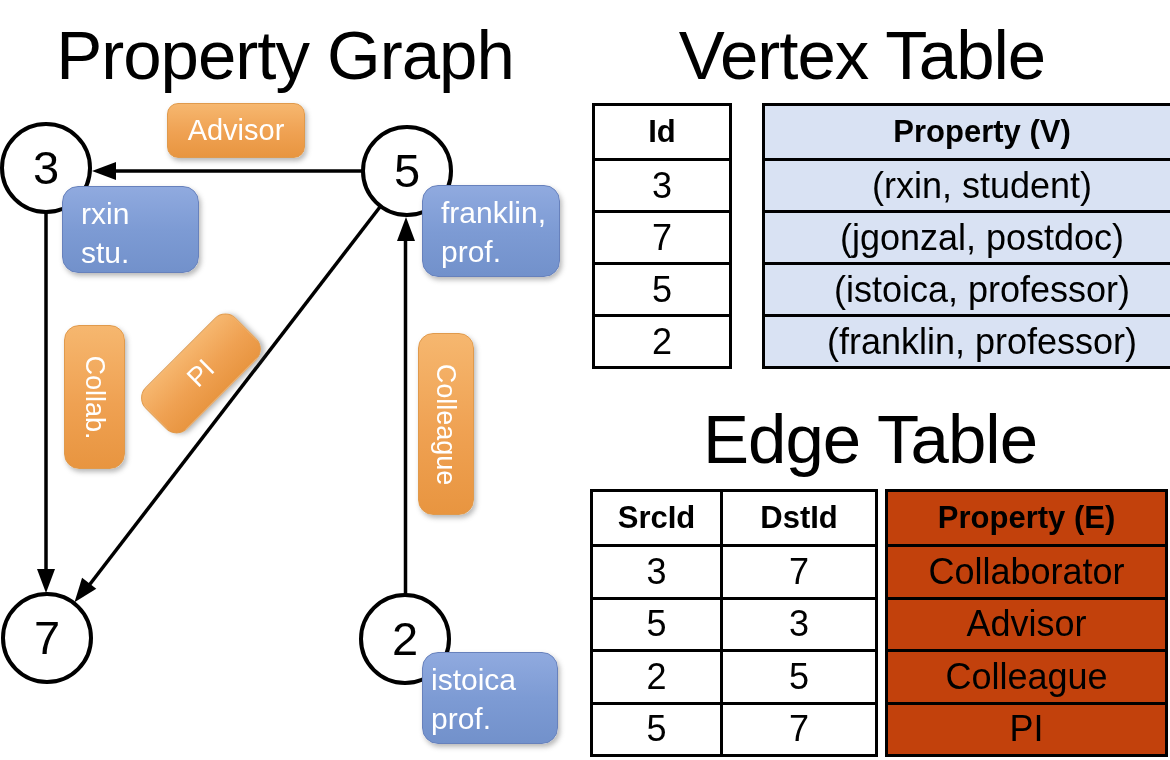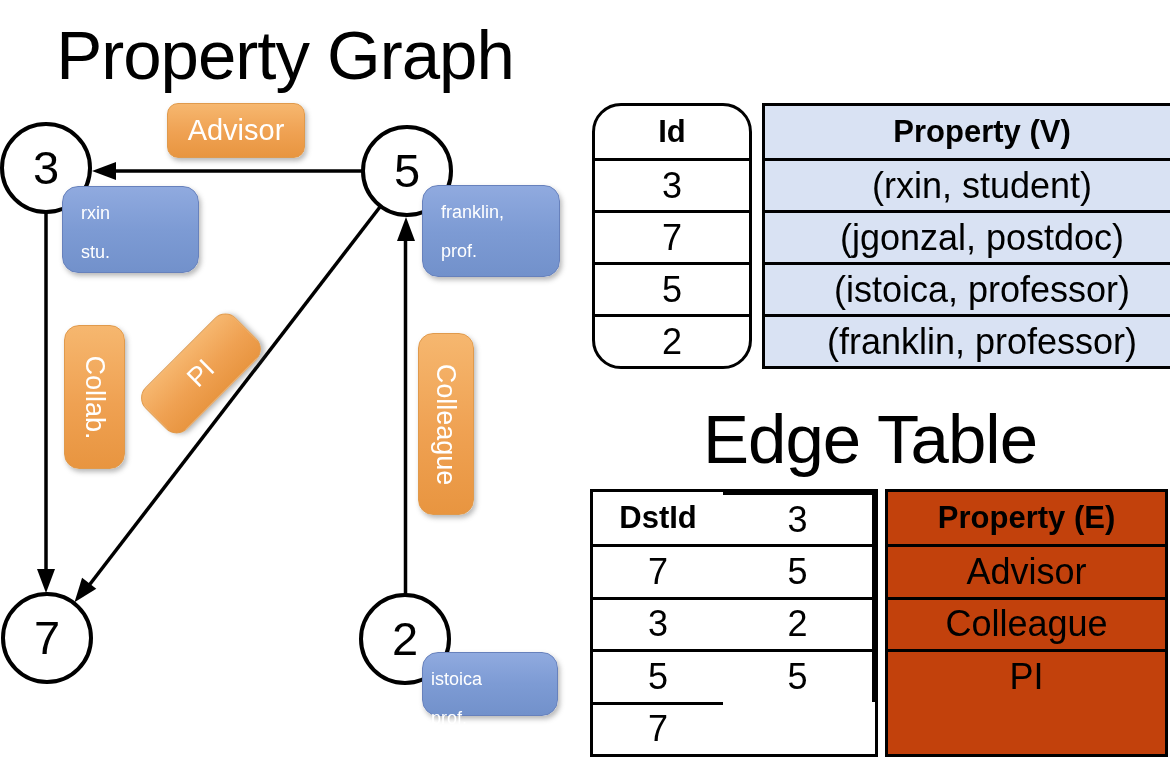--- a/index.html
+++ b/index.html
@@ -28,21 +28,21 @@
   }
   .opill.tall{border-radius:15px;font-size:27px;}
   .opill.tall span{transform:rotate(90deg);white-space:nowrap;}
   .opill.tilted{border-radius:15px;transform:rotate(-45deg);font-size:27px;}
   
   .vbox{
     position:absolute;box-sizing:border-box;
     background:linear-gradient(180deg,#90aadf 0%,#7d9bd4 50%,#7291cb 100%);
     border:1px solid #6781bc;border-radius:16px;
     box-shadow:2px 3px 5px rgba(100,100,100,.45);
-    color:#fff;font-size:18px;line-height:39px;padding:7px 0 0 18px;
+    color:#fff;font-size:30px;line-height:39px;padding:7px 0 0 18px;
   }
   
   .tblock{
     position:absolute;box-sizing:border-box;border:3px solid #000;
     display:grid;grid-template-rows:repeat(5,1fr);background:#fff;
   }
   .tblock .cell{
     display:flex;align-items:center;justify-content:center;
     font-size:36px;color:#000;box-sizing:border-box;white-space:nowrap;
   }
@@ -97,56 +97,59 @@
   </div>
 
   <div class="vbox" style="left:62px;top:186px;width:137px;height:87px;">
     <div>rxin</div>
     <div>stu.</div>
   </div>
   <div class="vbox" style="left:422px;top:185px;width:138px;height:92px;">
     <div>franklin,</div>
     <div>prof.</div>
   </div>
-  <div class="vbox" style="left:422px;top:652px;width:136px;height:64px;padding-left:8px;">
+  <div class="vbox" style="left:422px;top:652px;width:136px;height:92px;padding-left:8px;">
     <div>istoica</div>
     <div>prof.</div>
   </div>
 
+  <div class="big-title" style="left:612px;top:16px;width:500px;">Vertex Table</div>
 
-  <div class="tblock" style="left:592px;top:103px;width:160px;height:266px;border-radius:29px;">
+  <div class="tblock" style="left:592px;top:103px;width:140px;height:266px;">
     <div class="cell hdr">Id</div>
     <div class="cell rline">3</div>
     <div class="cell rline">7</div>
     <div class="cell rline">5</div>
     <div class="cell rline">2</div>
   </div>
 
   <div class="tblock bg-vprop" style="left:762px;top:103px;width:440px;height:266px;">
     <div class="cell hdr">Property (V)</div>
     <div class="cell rline">(rxin, student)</div>
     <div class="cell rline">(jgonzal, postdoc)</div>
     <div class="cell rline">(istoica, professor)</div>
     <div class="cell rline">(franklin, professor)</div>
   </div>
 
   <div class="big-title" style="left:620px;top:400px;width:500px;">Edge Table</div>
 
   <div class="tblock two-col" style="left:590px;top:489px;width:288px;height:268px;">
+    <div class="cell hdr colsep">SrcId</div>
     <div class="cell hdr">DstId</div>
     <div class="cell rline colsep">3</div>
     <div class="cell rline">7</div>
     <div class="cell rline colsep">5</div>
     <div class="cell rline">3</div>
     <div class="cell rline colsep">2</div>
     <div class="cell rline">5</div>
     <div class="cell rline colsep">5</div>
     <div class="cell rline">7</div>
   </div>
 
   <div class="tblock bg-eprop" style="left:885px;top:489px;width:283px;height:268px;">
     <div class="cell hdr">Property (E)</div>
+    <div class="cell rline">Collaborator</div>
     <div class="cell rline">Advisor</div>
     <div class="cell rline">Colleague</div>
     <div class="cell rline">PI</div>
   </div>
 
 </div>
 
 </body></html>

